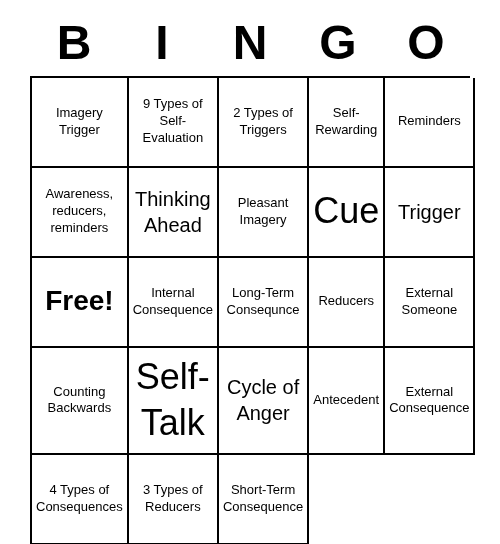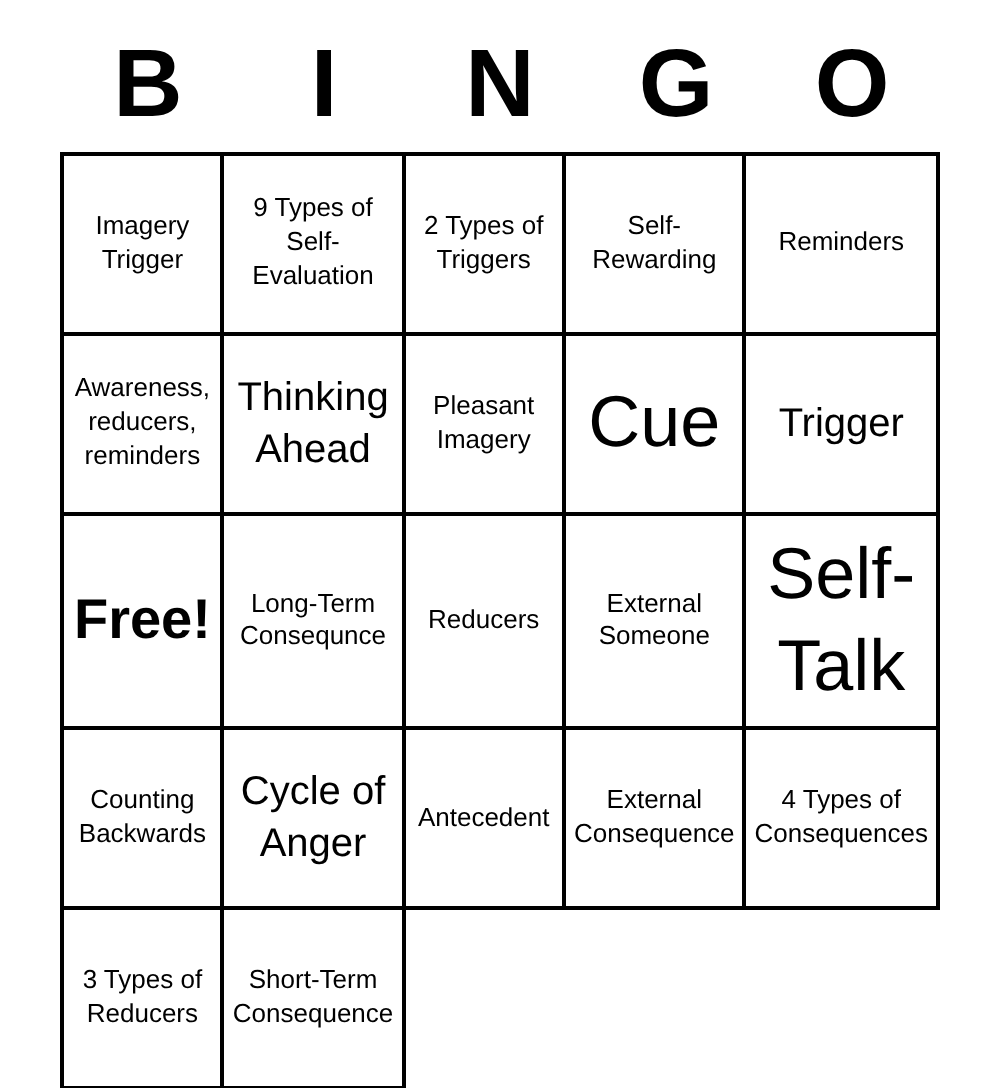--- a/index.html
+++ b/index.html
@@ -74,25 +74,26 @@
       <div class="bingo-cell">9 Types of Self-Evaluation</div>
       <div class="bingo-cell">2 Types of Triggers</div>
       <div class="bingo-cell">Self-Rewarding</div>
       <div class="bingo-cell">Reminders</div>
       <div class="bingo-cell">Awareness, reducers, reminders</div>
       <div class="bingo-cell large-text">Thinking Ahead</div>
       <div class="bingo-cell">Pleasant Imagery</div>
       <div class="bingo-cell xlarge-text">Cue</div>
       <div class="bingo-cell large-text">Trigger</div>
       <div class="bingo-cell free">Free!</div>
+      <div class="bingo-cell">Internal Consequence</div>
       <div class="bingo-cell">Long-Term Consequnce</div>
       <div class="bingo-cell">Reducers</div>
       <div class="bingo-cell">External Someone</div>
+      <div class="bingo-cell">Counting Backwards</div>
       <div class="bingo-cell xlarge-text">Self-Talk</div>
-      <div class="bingo-cell">Counting Backwards</div>
       <div class="bingo-cell large-text">Cycle of Anger</div>
       <div class="bingo-cell">Antecedent</div>
       <div class="bingo-cell">External Consequence</div>
       <div class="bingo-cell">4 Types of Consequences</div>
       <div class="bingo-cell">3 Types of Reducers</div>
       <div class="bingo-cell">Short-Term Consequence</div>
     </div>
 </div>
 
 </body></html>

